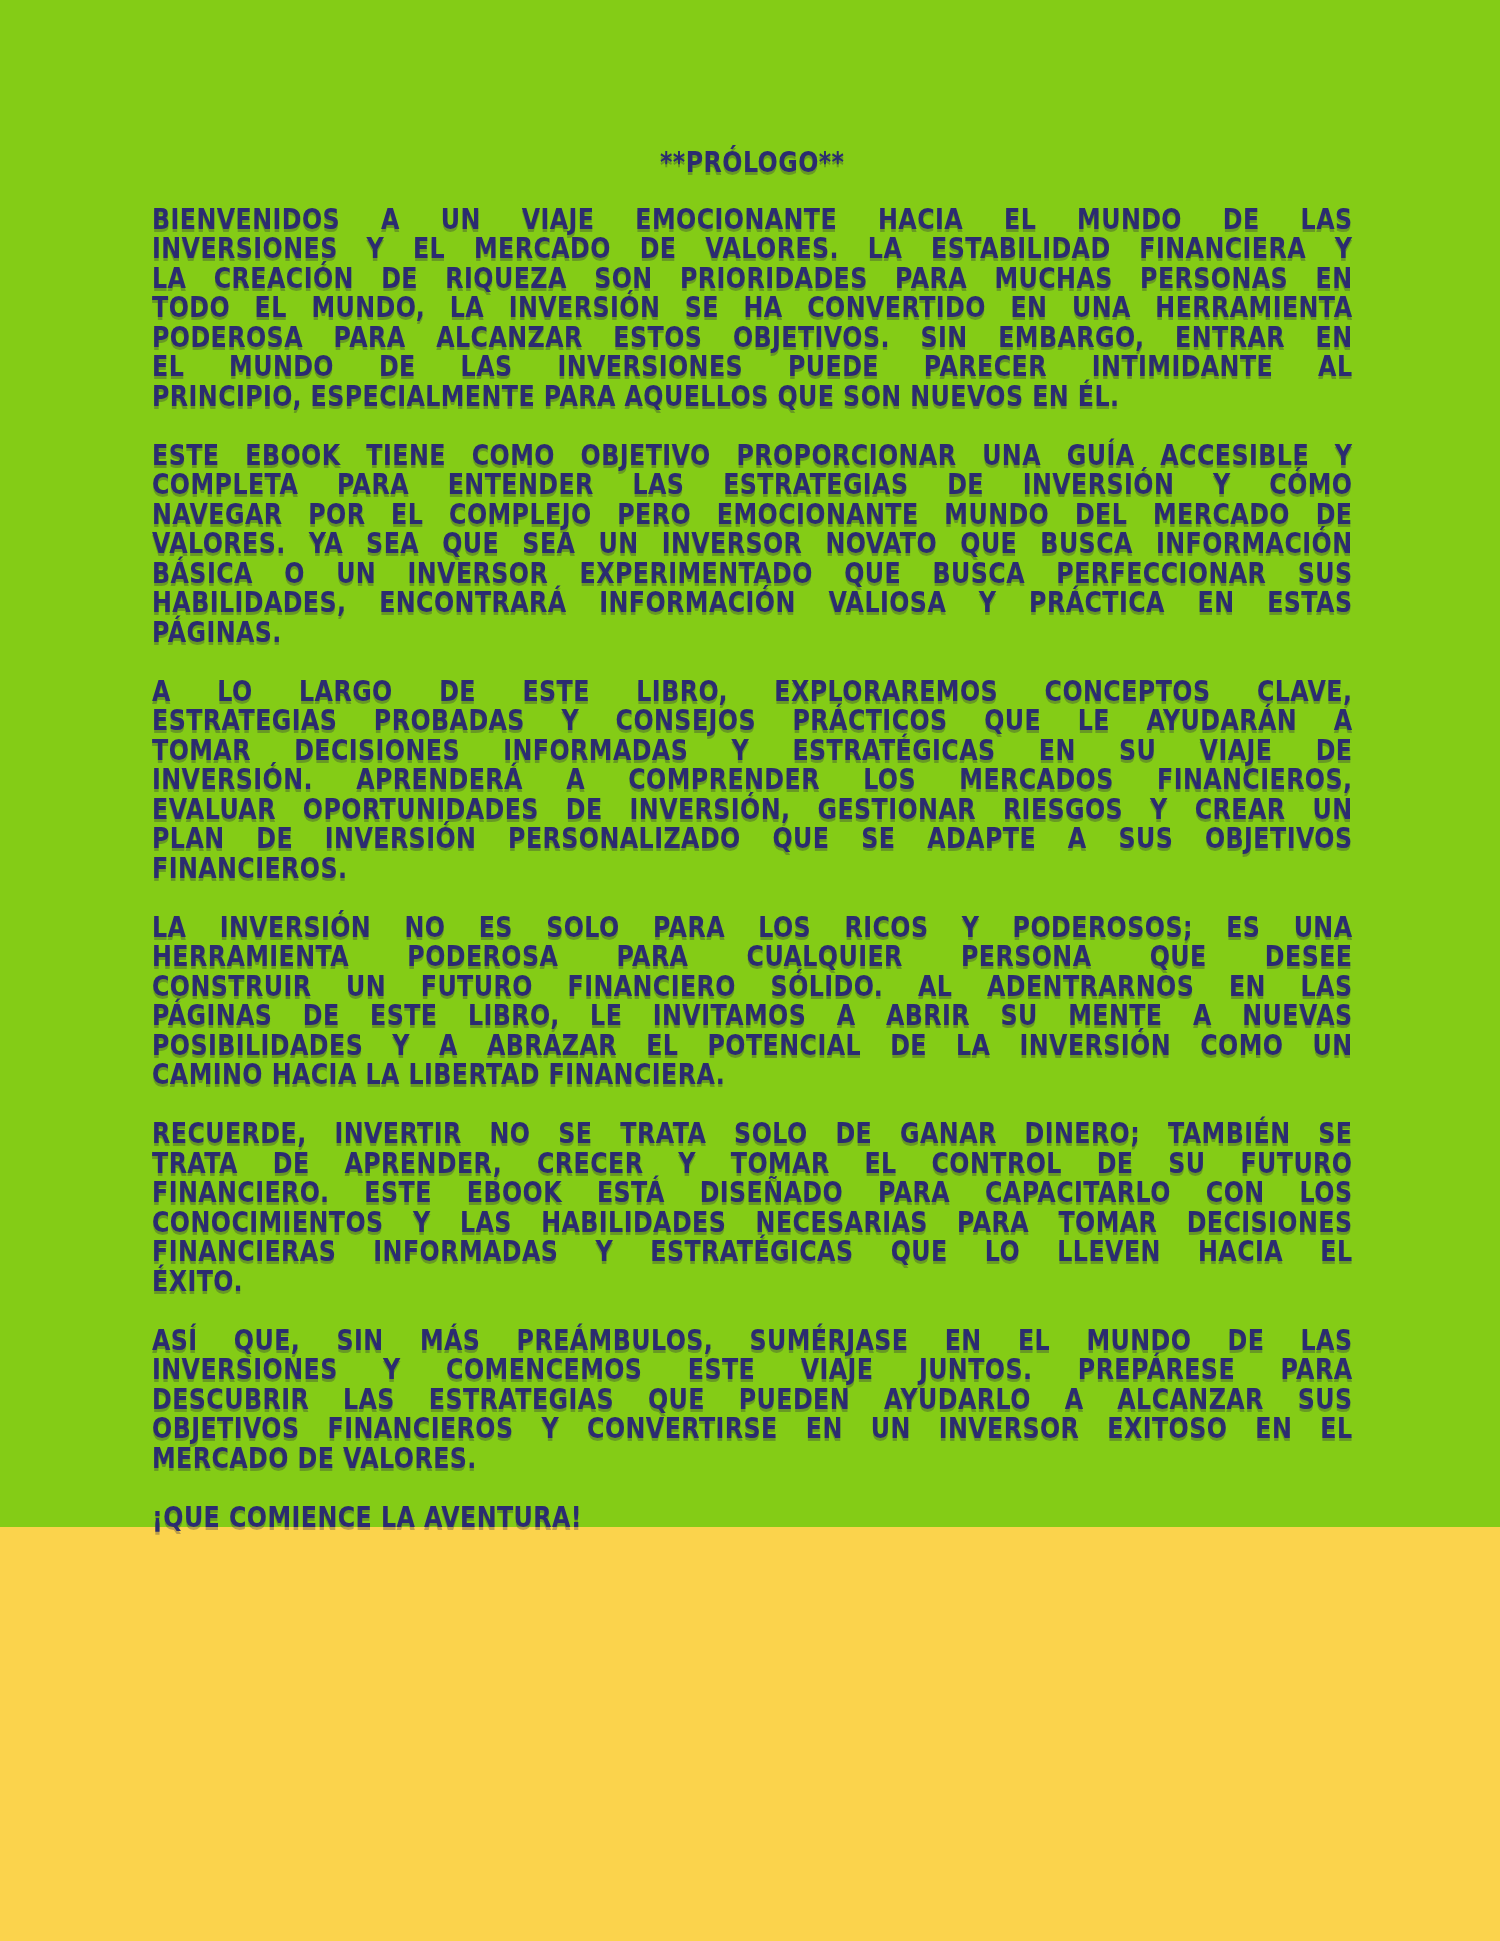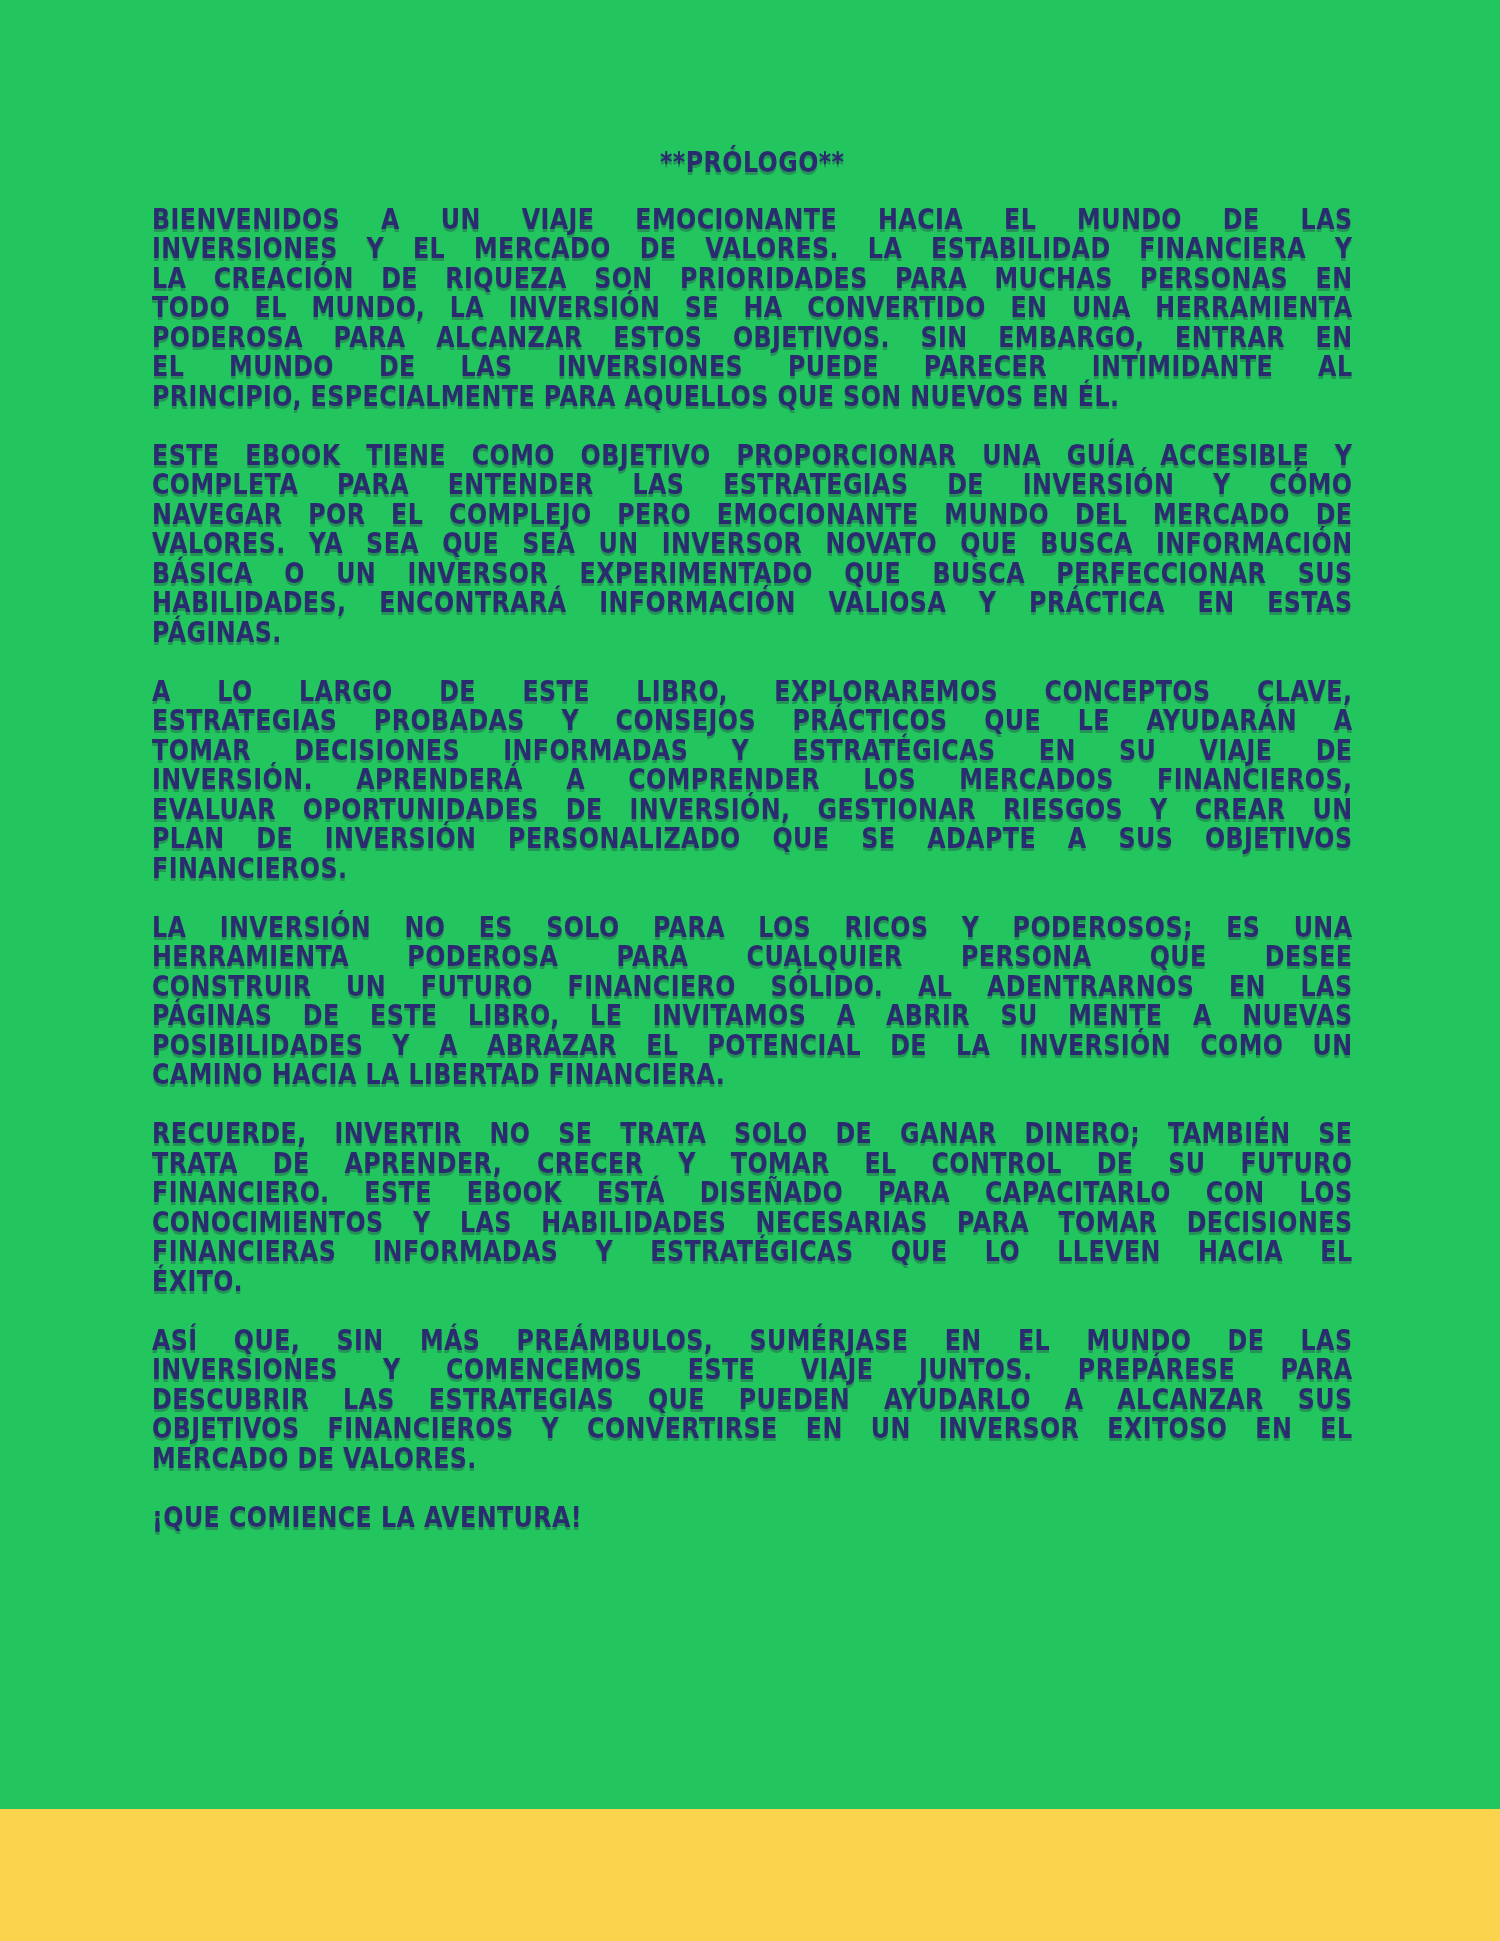--- a/index.html
+++ b/index.html
@@ -11,22 +11,22 @@
     height: 1941px;
     background: #FBD34C;
     overflow: hidden;
     position: relative;
     font-family: "DejaVu Sans", "Liberation Sans", sans-serif;
   }
   .page {
     position: absolute;
     left: 0; top: 0;
     width: 1500px;
-    height: 1809px;
-    background: #22c55e;
+    height: 1527px;
+    background: #84cc16;
   }
   
   .content {
     position: absolute;
     left: 152px;
     top: 148px;
     width: 1464px;
     transform: scaleX(0.82);
     transform-origin: left top;
     color: #2B2C70;

